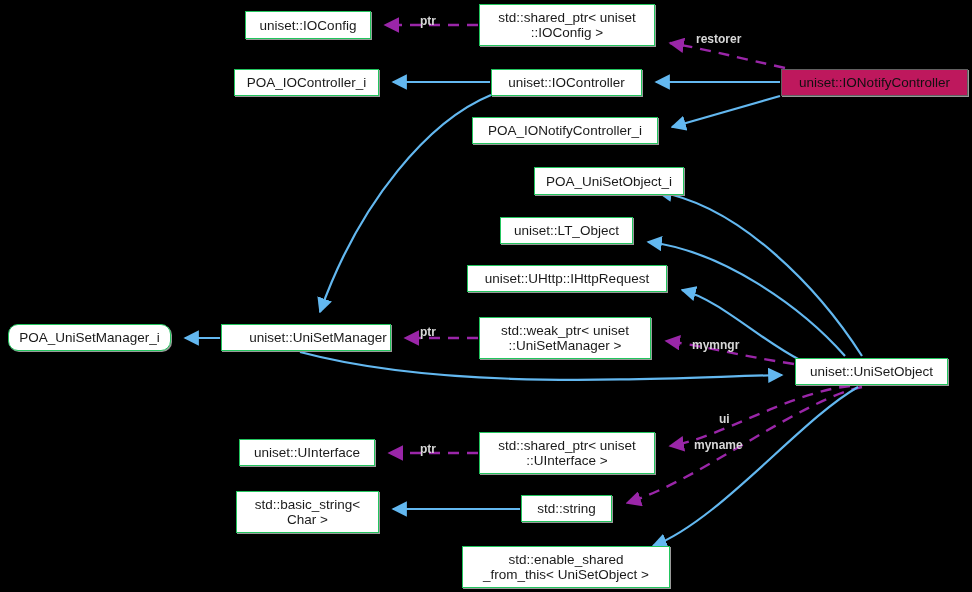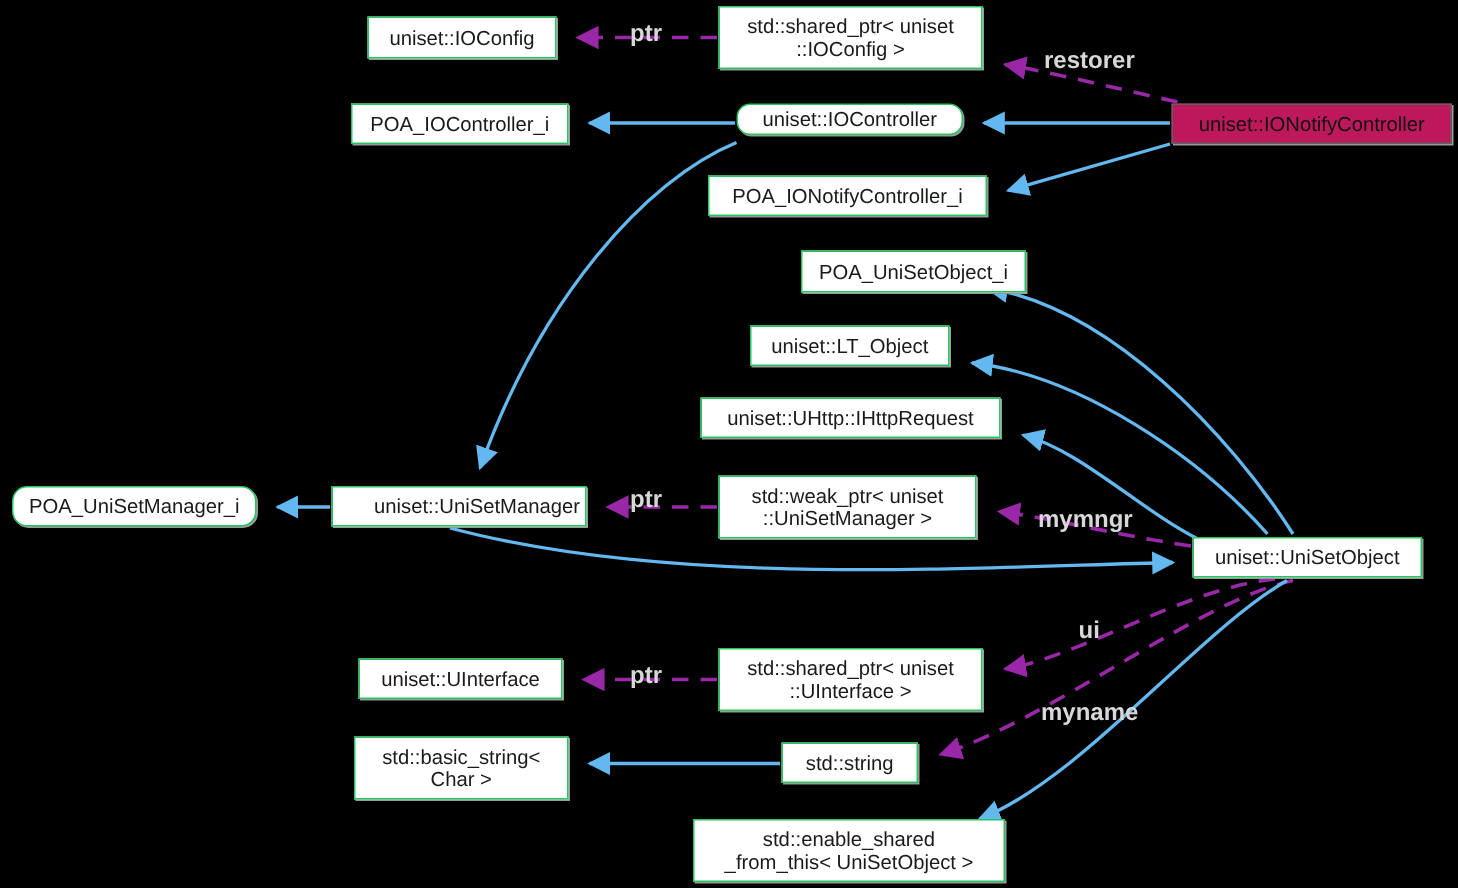--- a/index.html
+++ b/index.html
@@ -41,21 +41,21 @@
     z-index: 5;
   }
   .node.highlight {
     background: #be185d;
     border: 1px solid #606060;
     color: #101010;
   }
   .edge-label {
     position: absolute;
     color: #d8d8d8;
-    font-size: 16px;
+    font-size: 12px;
     font-weight: bold;
     white-space: nowrap;
     z-index: 6;
   }
 </style>
 </head>
 <body>
 
 <div id="canvas">
 
@@ -104,21 +104,21 @@
     <path d="M 862 387 C 800 400 700 480 627 503" fill="none" stroke="#9a26a8" stroke-width="2.4" stroke-dasharray="11,8" marker-end="url(#arrow-purple)"></path>
 
     <path d="M 858 387 C 800 420 720 520 653 546" fill="none" stroke="#63b8f0" stroke-width="2.2" marker-end="url(#arrow-blue)"></path>
   </svg>
 
   <div id="nodes">
       <div class="node" style="left: 245px; top: 11px; width: 126px; height: 28px;">uniset::IOConfig</div>
       <div class="node" style="left: 479px; top: 4px; width: 176px; height: 42px;">std::shared_ptr&lt; uniset
 ::IOConfig &gt;</div>
       <div class="node" style="left: 234px; top: 69px; width: 145px; height: 27px;">POA_IOController_i</div>
-      <div class="node" style="left: 491px; top: 69px; width: 151px; height: 21px; border-radius: 9px;">uniset::IOController</div>
+      <div class="node" style="left: 491px; top: 69px; width: 151px; height: 27px;">uniset::IOController</div>
       <div class="node highlight" style="left: 781px; top: 69px; width: 187px; height: 27px;">uniset::IONotifyController</div>
       <div class="node" style="left: 472px; top: 117px; width: 186px; height: 27px;">POA_IONotifyController_i</div>
       <div class="node" style="left: 492px; top: 167px; width: 150px; height: 28px; margin-left: 42px;">POA_UniSetObject_i</div>
       <div class="node" style="left: 500px; top: 217px; width: 133px; height: 27px;">uniset::LT_Object</div>
       <div class="node" style="left: 467px; top: 265px; width: 200px; height: 27px;">uniset::UHttp::IHttpRequest</div>
       <div class="node" style="left: 8px; top: 324px; width: 163px; height: 27px; border-radius: 10px;">POA_UniSetManager_i</div>
       <div class="node" style="left: 221px; top: 324px; width: 170px; height: 27px; padding-left: 24px;">uniset::UniSetManager</div>
       <div class="node" style="left: 479px; top: 317px; width: 172px; height: 42px;">std::weak_ptr&lt; uniset
 ::UniSetManager &gt;</div>
       <div class="node" style="left: 795px; top: 358px; width: 153px; height: 27px;">uniset::UniSetObject</div>
@@ -131,15 +131,15 @@
       <div class="node" style="left: 462px; top: 546px; width: 208px; height: 42px;">std::enable_shared
 _from_this&lt; UniSetObject &gt;</div>
     </div>
   <div id="labels">
       <div class="edge-label" style="left: 420px; top: 14px;">ptr</div>
       <div class="edge-label" style="left: 696px; top: 32px;">restorer</div>
       <div class="edge-label" style="left: 420px; top: 325px;">ptr</div>
       <div class="edge-label" style="left: 692px; top: 338px;">mymngr</div>
       <div class="edge-label" style="left: 719px; top: 412px;">ui</div>
       <div class="edge-label" style="left: 420px; top: 442px;">ptr</div>
-      <div class="edge-label" style="left: 694px; top: 467px;">myname</div>
+      <div class="edge-label" style="left: 694px; top: 438px;">myname</div>
     </div>
 </div>
 
 </body></html>

